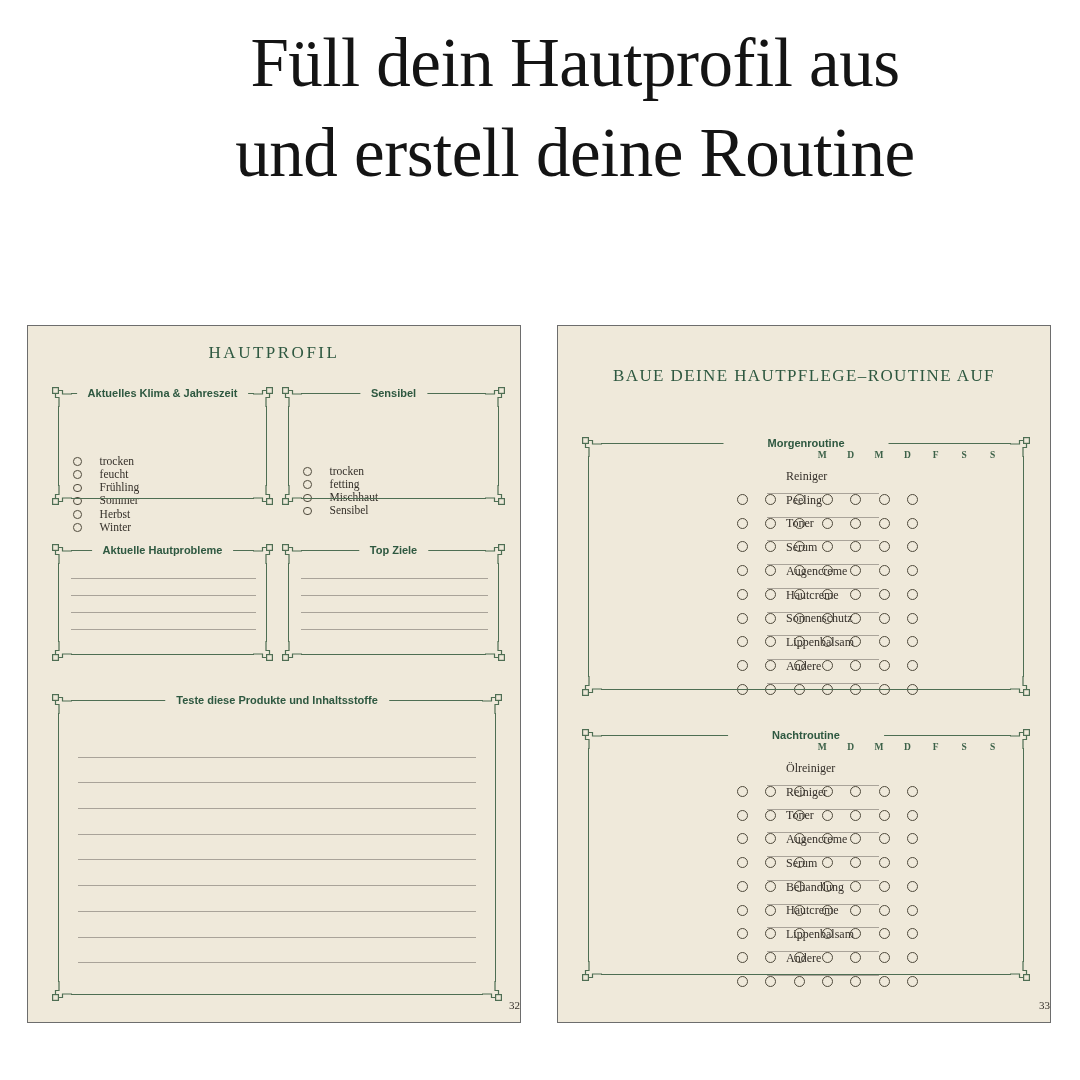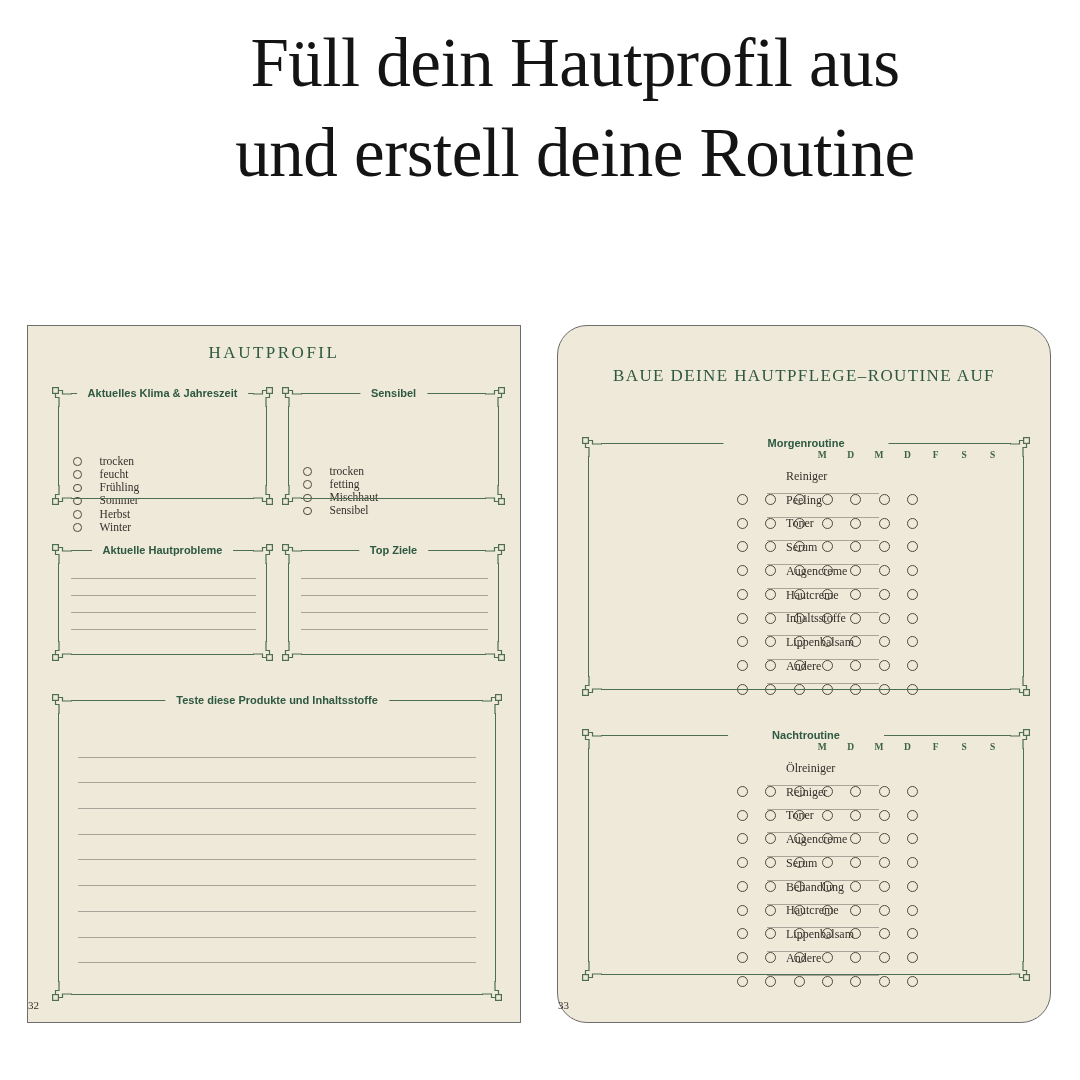--- a/index.html
+++ b/index.html
@@ -21,34 +21,34 @@
     margin-left:35px;
   }
 
   
   .page {
     position:absolute; top:325px; width:494px; height:698px;
     background:var(--page-bg, #efe9da);
     border:1.5px solid var(--page-border, #6d6d6d);
   }
   .left-page  { left:27px; }
-  .right-page { left:557px;border-radius:30px; }
+  .right-page { left:557px; }
 
   .lp-title {
     position:absolute; top:17px; left:0; width:100%; text-align:center;
     font-size:17px; letter-spacing:2.5px;
     color:var(--heading-green, #2e5840);
   }
   .rp-title {
     position:absolute; top:40px; left:0; width:100%; text-align:center;
     font-size:17px; letter-spacing:1.4px;
     color:var(--heading-green, #2e5840);
   }
   .page-num {
-    position:absolute; bottom:11px; left:0; width:100%; text-align:left;
+    position:absolute; bottom:11px; left:0; width:100%; text-align:right;
     font-size:11px; color:var(--ink, #35302a);
   }
 
   
   .obox { position:absolute; }
   .edge { position:absolute; background:var(--frame-green, #4e6e53); }
   .edge.top    { left:21px; right:21px; top:8.4px;    height:1.1px; }
   .edge.bottom { left:21px; right:21px; bottom:8.4px; height:1.1px; }
   .edge.left   { top:21px; bottom:21px; left:8.4px;   width:1.1px; }
   .edge.right  { top:21px; bottom:21px; right:8.4px;  width:1.1px; }
@@ -569,21 +569,21 @@
                 <span class="ring"></span>
               </span>
 
               <span class="ccell">
                 <span class="ring"></span>
               </span>
             </span>
         </div>
 
         <div class="routine-row">
-          <span class="r-label">Inhaltsstoffe</span>
+          <span class="r-label">Sonnenschutz</span>
           <span class="r-line"></span>
           <span class="r-circles">
 
               <span class="ccell">
                 <span class="ring"></span>
               </span>
 
               <span class="ccell">
                 <span class="ring"></span>
               </span>

